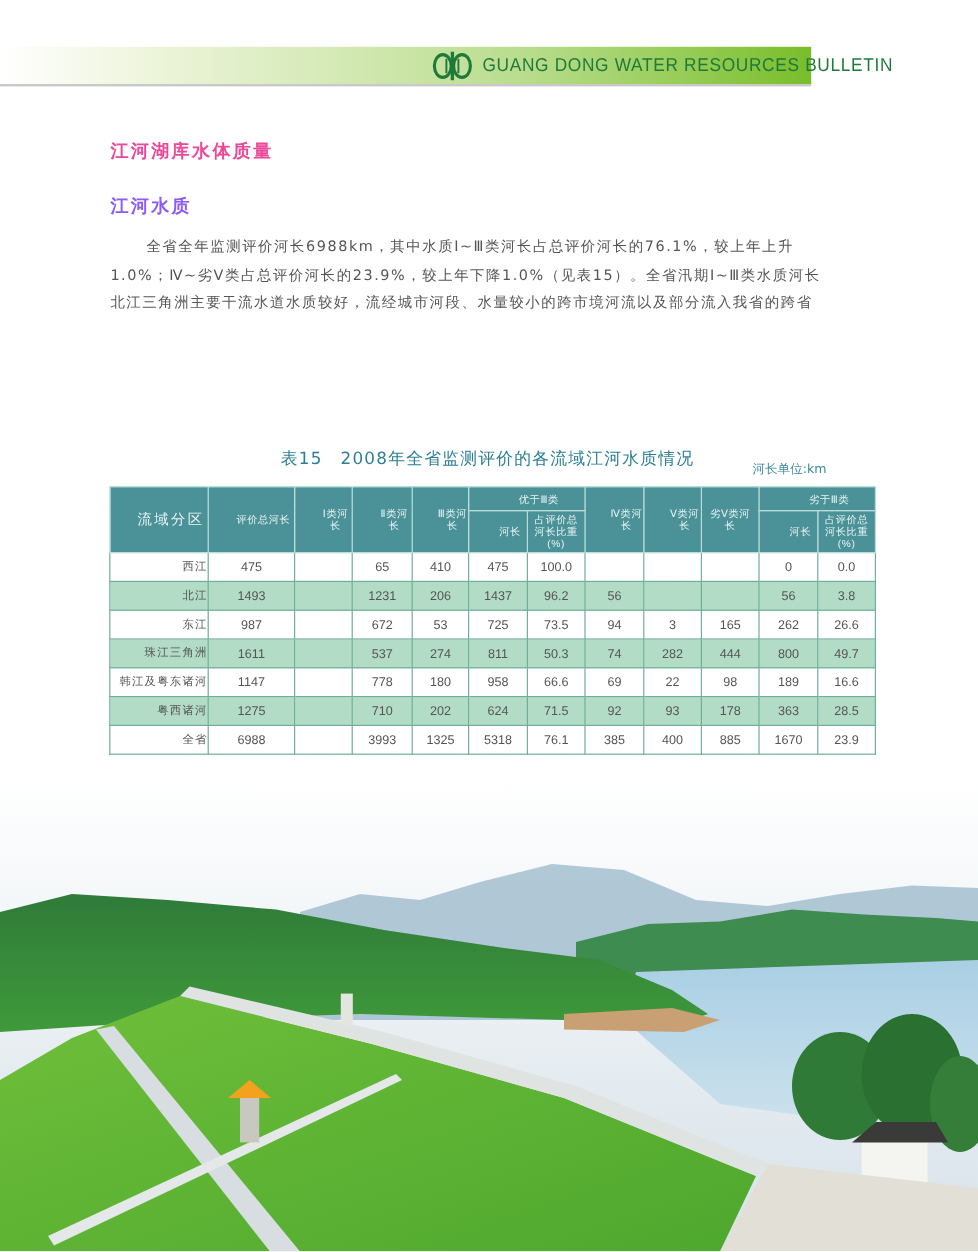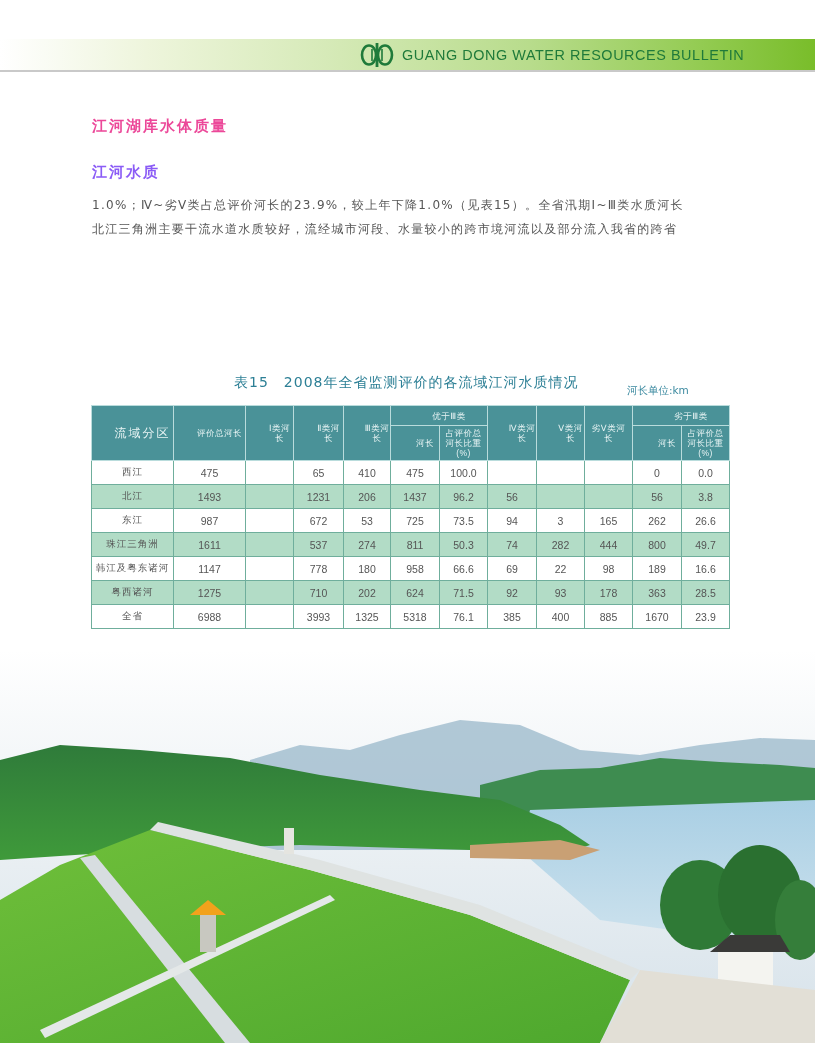--- a/index.html
+++ b/index.html
@@ -1,21 +1,21 @@
 <!DOCTYPE html>
 <html><head>
 <meta charset="utf-8">
 <style>
   * { box-sizing: border-box; margin: 0; padding: 0; }
   html, body { width: 815px; height: 1043px; background: #ffffff; overflow: hidden; }
   body { position: relative; font-family: "DejaVu Sans", "Liberation Sans", sans-serif; color: #333; }
 
   
   .header-bar {
-    position: absolute; left: 0; top: 39px; width: 815px; height: 33px;
+    position: absolute; left: 0; top: 39px; width: 676px; height: 33px;
     background: linear-gradient(to right, #ffffff 0%, #eef5dc 18%, #d6eab8 40%, #b8dc8c 65%, #95cc55 85%, #79bd2a 100%);
     border-bottom: 2px solid #c9c9c9;
   }
   .header-logo {
     position: absolute; left: 360px; top: 4px; width: 34px; height: 24px;
   }
   .header-title {
     position: absolute; left: 402px; top: 7px;
     font-family: "Liberation Sans", sans-serif; font-size: 15.5px; letter-spacing: 0.6px;
     color: #1f7a3a; white-space: nowrap; transform: scaleX(0.93); transform-origin: left center;
@@ -59,21 +59,21 @@
   .water-table th {
     background: #4a9298; color: #e8f4f4; font-weight: normal;
     border: 1px solid #b9dcdc; text-align: center; vertical-align: middle;
     font-size: 8.5px; line-height: 10px; letter-spacing: 0.5px; padding-left: 20px;
   }
   .water-table th.big { font-size: 12px; letter-spacing: 2px; }
   .water-table td {
     border: 1px solid #6fae9c; text-align: center; vertical-align: middle;
     font-size: 10.5px; color: #555; height: 24px; padding: 0;
   }
-  .water-table td.name { font-size: 9.5px; letter-spacing: 1px; }
+  .water-table td.name { font-size: 9.5px; letter-spacing: 1px; text-align: right; }
   .water-table tr.alt td { background: #b2dcc6; }
   .water-table tr.plain td { background: #ffffff; }
 
   
   .photo {
     position: absolute; left: 0; top: 650px; width: 815px; height: 393px; overflow: hidden;
   }
 </style>
 </head>
 <body>
@@ -86,20 +86,21 @@
     <line x1="12" y1="6" x2="12" y2="18" stroke="#1f7a3a" stroke-width="1.6"></line>
     <line x1="22" y1="6" x2="22" y2="18" stroke="#1f7a3a" stroke-width="1.6"></line>
   </svg>
   <div class="header-title">GUANG DONG WATER RESOURCES BULLETIN</div>
 </div>
 
 <div class="section-title">江河湖库水体质量</div>
 <div class="sub-title">江河水质</div>
 
 <div class="para">
+  <span class="line indent">全省全年监测评价河长6988km，其中水质Ⅰ~Ⅲ类河长占总评价河长的76.1%，较上年上升</span>
   <span class="line">1.0%；Ⅳ~劣Ⅴ类占总评价河长的23.9%，较上年下降1.0%（见表15）。全省汛期Ⅰ~Ⅲ类水质河长</span>
   <span class="line">北江三角洲主要干流水道水质较好，流经城市河段、水量较小的跨市境河流以及部分流入我省的跨省</span>
 </div>
 
 <div class="table-caption">表15　2008年全省监测评价的各流域江河水质情况</div>
 <div class="table-unit">河长单位:km</div>
 
 <table class="water-table">
   <colgroup>
     <col style="width:82px">

